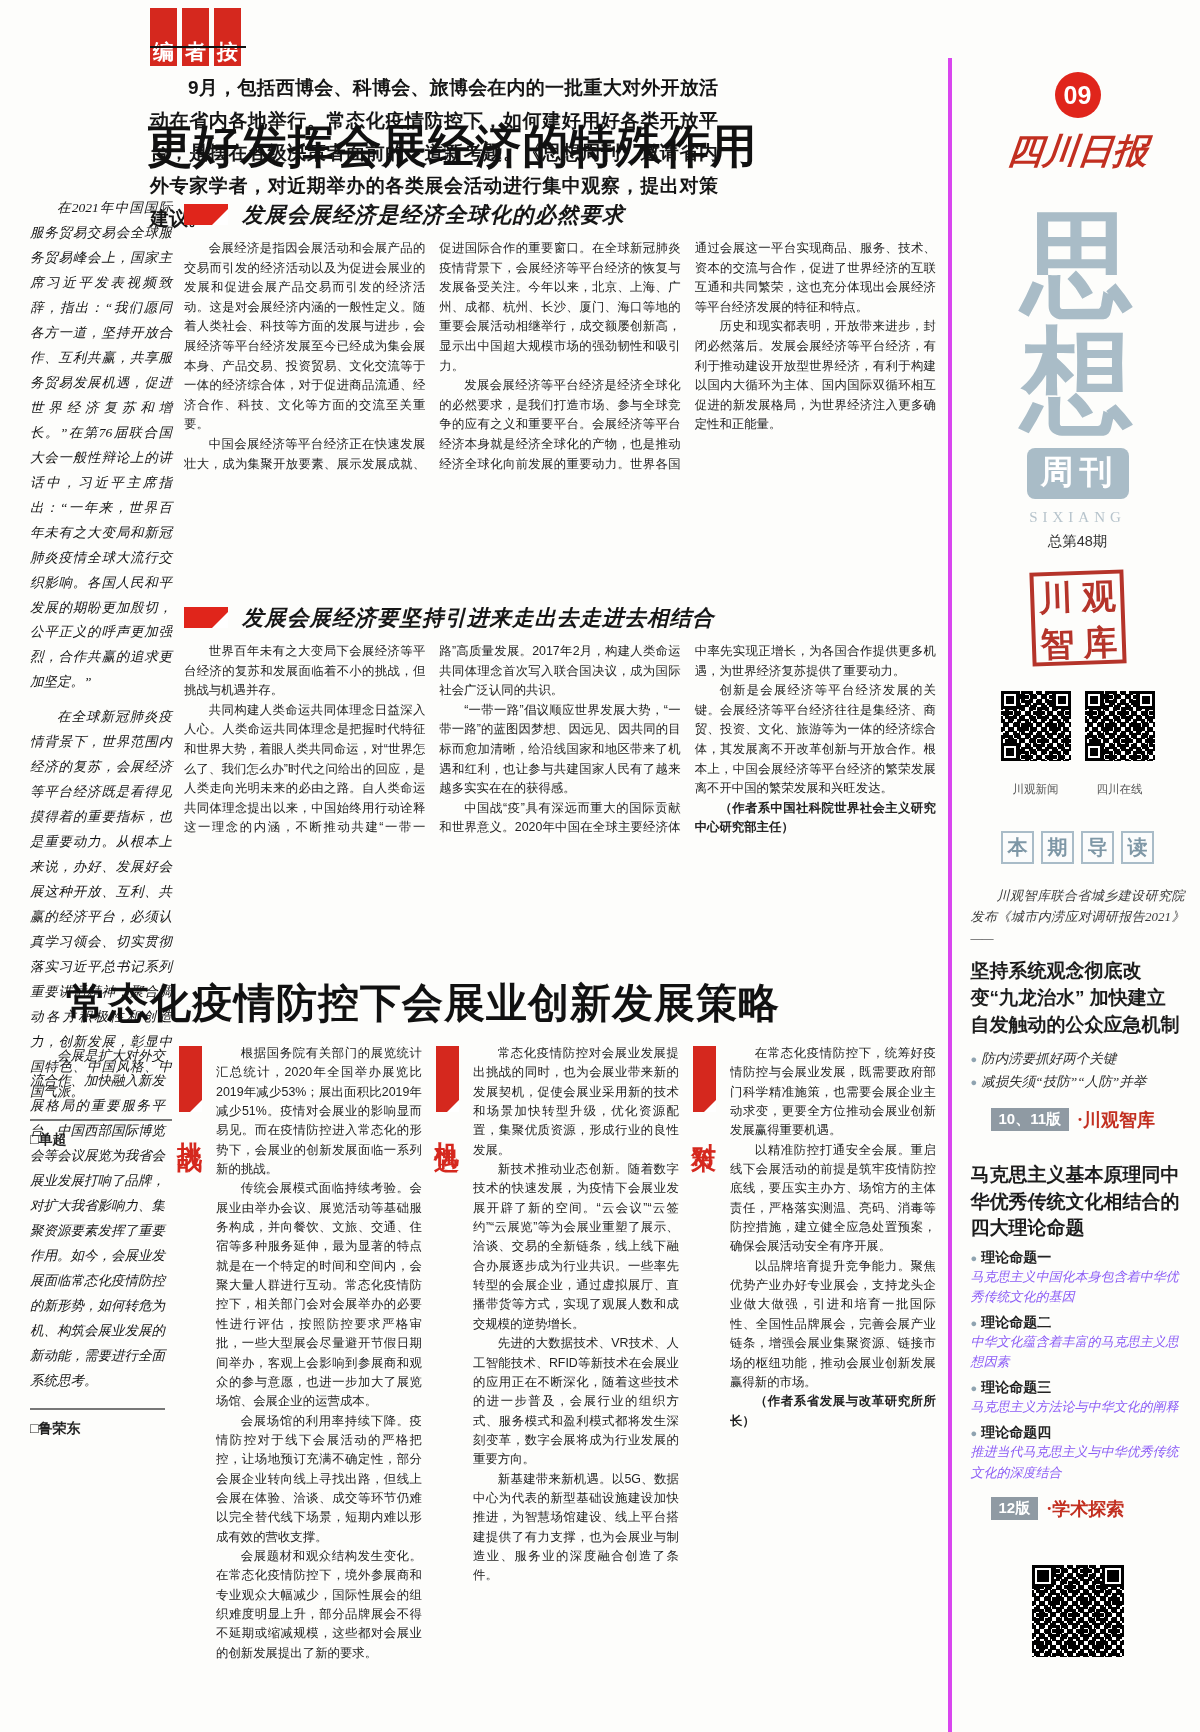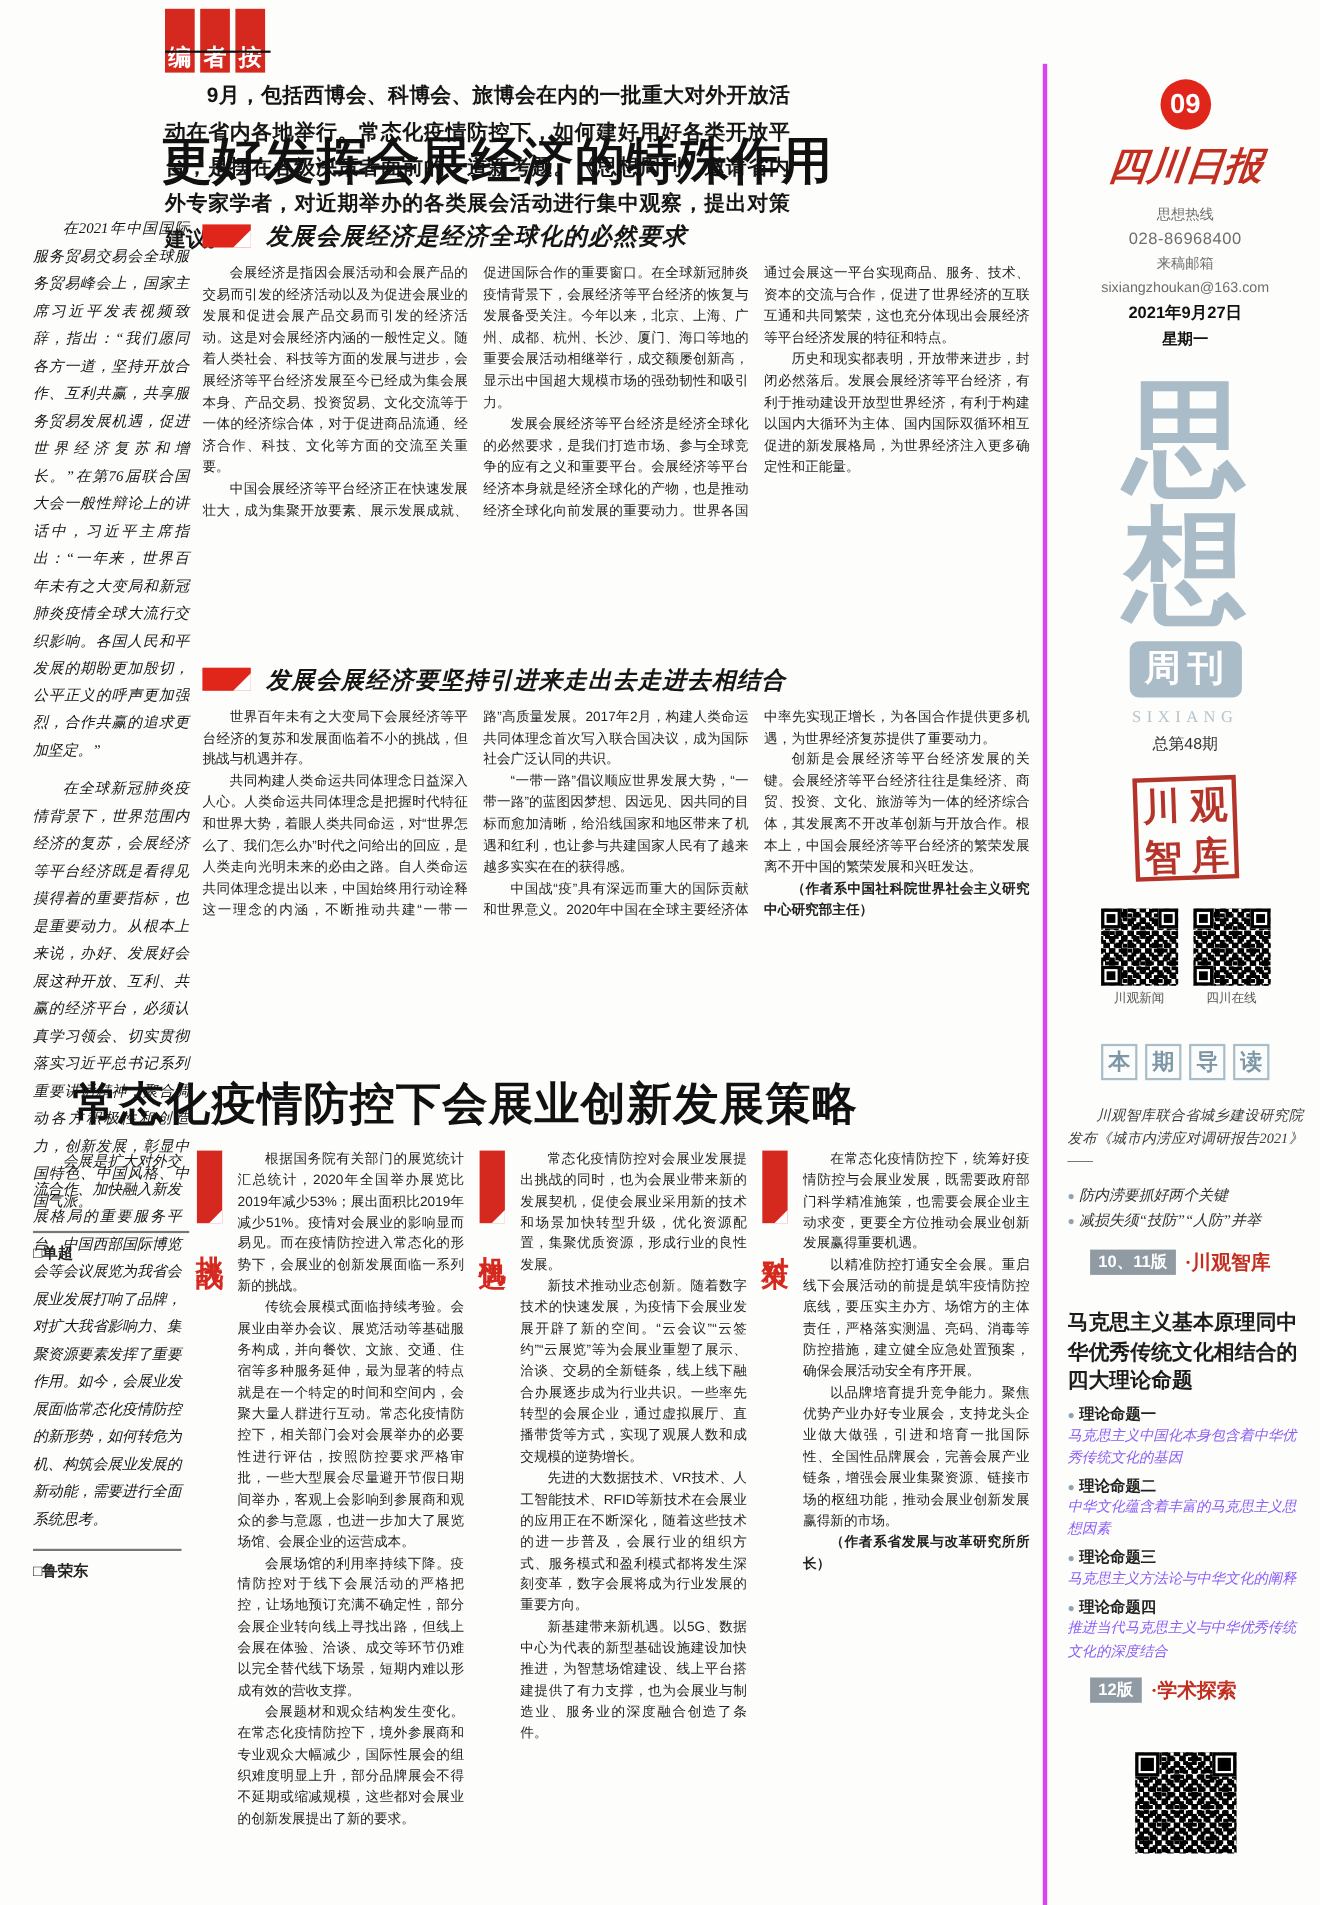--- a/index.html
+++ b/index.html
@@ -58,21 +58,21 @@
                   font-size:112px;line-height:1.04;color:#a9bcc7;word-break:break-all;text-align:center;margin-top:22px;}
   .masthead-sub{background:#a9bcc7;color:#fff;font-family:"Liberation Serif","DejaVu Serif",serif;
                 font-weight:bold;font-size:33px;letter-spacing:6px;padding:2px 10px 4px 14px;border-radius:8px;margin-top:8px;}
   .masthead-pinyin{font-family:"Liberation Serif","DejaVu Serif",serif;color:#b7c4cc;font-size:15px;
                    letter-spacing:5px;margin-top:10px;}
   .masthead-issue{font-size:14.5px;color:#333;margin-top:6px;}
   .seal{width:86px;height:86px;border:4px solid #b5342a;display:grid;grid-template-columns:1fr 1fr;
         place-items:center;margin-top:20px;transform:rotate(-2deg);
         font-family:"Liberation Serif","DejaVu Serif",serif;font-weight:bold;font-size:34px;color:#b5342a;}
   .qr-row{display:flex;gap:14px;margin-top:26px;}
-  .qr-item{display:flex;flex-direction:column;align-items:center;gap:4px;}
+  .qr-item{display:flex;flex-direction:column;align-items:center;gap:21px;}
   .qr{position:relative;background:
       repeating-conic-gradient(#000 0% 25%, rgba(255,255,255,0) 0% 50%) 0 0/8px 8px,
       repeating-conic-gradient(#000 0% 25%, #fff 0% 50%) 2px 3px/11px 11px;}
   .qr-s{width:70px;height:70px;}
   .qr-l{width:92px;height:92px;}
   .qr i{position:absolute;border:3px solid #000;background:#fff;box-sizing:border-box;}
   .qr i:after{content:"";position:absolute;inset:2px;background:#000;}
   .qr-s i{width:18px;height:18px;}
   .qr-l i{width:22px;height:22px;}
   .qr .f1{left:0;top:0;} .qr .f2{right:0;top:0;} .qr .f3{left:0;bottom:0;}
@@ -196,28 +196,20 @@
         <p class="para">在常态化疫情防控下，统筹好疫情防控与会展业发展，既需要政府部门科学精准施策，也需要会展企业主动求变，更要全方位推动会展业创新发展赢得重要机遇。</p>
         <p class="para">以精准防控打通安全会展。重启线下会展活动的前提是筑牢疫情防控底线，要压实主办方、场馆方的主体责任，严格落实测温、亮码、消毒等防控措施，建立健全应急处置预案，确保会展活动安全有序开展。</p>
         <p class="para">以品牌培育提升竞争能力。聚焦优势产业办好专业展会，支持龙头企业做大做强，引进和培育一批国际性、全国性品牌展会，完善会展产业链条，增强会展业集聚资源、链接市场的枢纽功能，推动会展业创新发展赢得新的市场。</p>
         <p class="para attribution">（作者系省发展与改革研究所所长）</p>
       </div>
   </div>
 
   <div class="sidebar">
     <div class="page-circle">09</div>
     <div class="paper-logo">四川日报</div>
-    <div class="contact">
-      <div>思想热线</div>
-      <div class="num">028-86968400</div>
-      <div>来稿邮箱</div>
-      <div>sixiangzhoukan@163.com</div>
-      <div class="date">2021年9月27日</div>
-      <div class="week">星期一</div>
-    </div>
 
     <div class="masthead-title">思想</div>
     <div class="masthead-sub">周刊</div>
     <div class="masthead-pinyin">SIXIANG</div>
     <div class="masthead-issue">总第48期</div>
 
     <div class="seal">
       <span>川</span>
       <span>观</span>
       <span>智</span>
@@ -245,20 +237,21 @@
 
     <div class="guide-head">
       <span>本</span>
       <span>期</span>
       <span>导</span>
       <span>读</span>
     </div>
 
     <div class="side-block">
       <div class="report-lead">川观智库联合省城乡建设研究院发布《城市内涝应对调研报告2021》——</div>
+      <div class="side-headline">坚持系统观念彻底改变“九龙治水” 加快建立自发触动的公众应急机制</div>
       <div class="side-bullets">
         <div>防内涝要抓好两个关键</div>
         <div>减损失须“技防”“人防”并举</div>
       </div>
       <div class="badge-row">
         <span class="page-badge">10、11版</span>
         <span class="section-name">·川观智库</span>
       </div>
 
       <div class="side-headline" style="margin-top:30px;">马克思主义基本原理同中华优秀传统文化相结合的四大理论命题</div>

